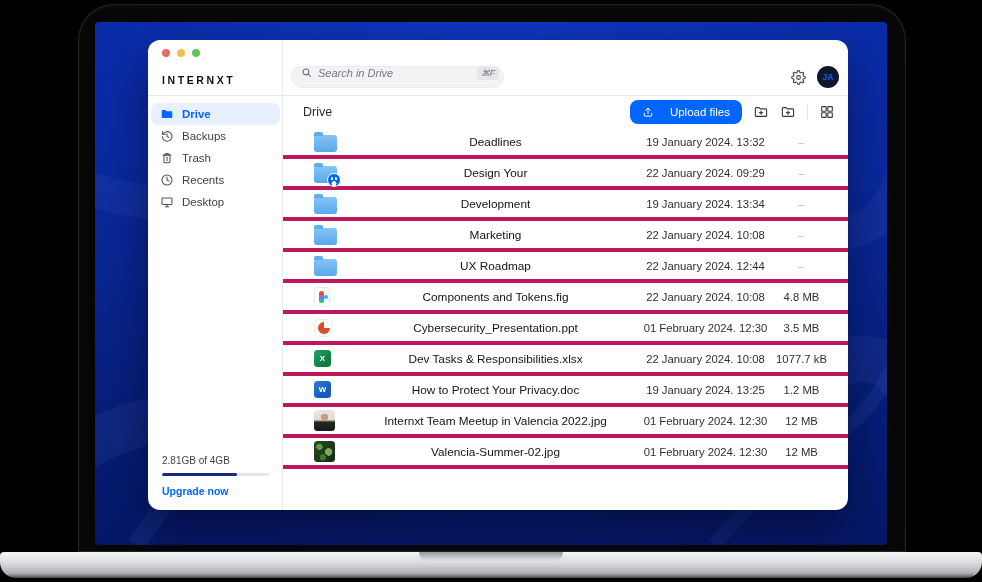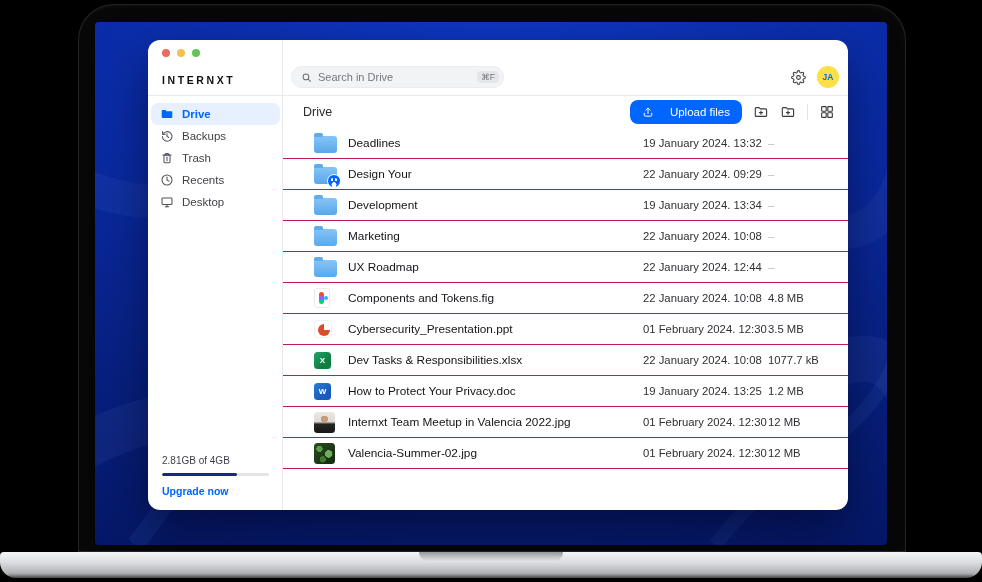--- a/index.html
+++ b/index.html
@@ -49,28 +49,28 @@
   .usage { font-size:10px; color:#3F3F46; margin-bottom:7px; }
   .bar { height:3px; border-radius:2px; background:#E4E5E8; overflow:hidden; margin-bottom:9px; }
   .bar-fill { height:100%; border-radius:2px; background:#16297C; }
   .upgrade { font-size:10.5px; font-weight:700; color:#0066FF; }
 
   
   .content { flex:1; display:flex; flex-direction:column; min-width:0; }
   .ct-header { height:56px; border-bottom:1px solid #E9EAEC; display:flex;
                align-items:flex-end; padding:0 9px 7px 8px; }
   .search { width:213px; height:22px; border-radius:11px; background:#F2F3F5;
-            border:1px solid #EBECEE; display:flex; align-items:center; padding:0 4px 0 9px; }
+            border:1px solid #EBECEE; display:flex; align-items:flex-start; padding:0 4px 0 9px;font-style:italic; }
   .search svg { width:11px; height:11px; color:#6F7077; flex:0 0 11px; }
   .search .ph { flex:1; margin-left:6px; font-size:11px; color:#76777E; }
   .kbd { font-size:8.5px; color:#6F7077; background:#E5E6E9; border-radius:4px;
          padding:2px 4px; line-height:1; }
   .hdr-right { margin-left:auto; display:flex; align-items:center; gap:11px; }
   .gear-btn svg { width:15px; height:15px; color:#3A3A40; display:block; }
-  .avatar { width:22px; height:22px; border-radius:50%; background:#fde047; color:#0066FF;
+  .avatar { width:22px; height:22px; border-radius:50%; background:#0f172a; color:#0066FF;
             font-size:8.5px; font-weight:700; display:flex; align-items:center; justify-content:center; }
 
   .ct-toolbar { height:32px; display:flex; align-items:center; padding:0 13px 0 20px; }
   .crumb { font-size:12.5px; font-weight:500; color:#2A2A30; }
   .tb-right { margin-left:auto; display:flex; align-items:center; gap:11px; }
   .upload-btn { height:24px; display:flex; align-items:center; gap:16px; background:#0066FF;
                 color:#fff; border:none; border-radius:8px; padding:0 12px; font-size:11.5px;
                 font-weight:500; font-family:inherit; }
   .upload-btn svg { width:12px; height:12px; }
   .tb-ic svg { width:16px; height:16px; color:#3A3A40; display:block; }
@@ -78,21 +78,21 @@
 
   
   .thead { height:30px; display:flex; align-items:center; padding-left:11px; padding-right:13px;
            border-bottom:1px solid #EBECEE; color:#56565E; font-size:11px; }
   .chk { width:11px; height:11px; border:1.2px solid #C8CBD0; border-radius:3px; margin-right:13px; flex:0 0 11px; }
   .h-name { width:325px; display:flex; gap:5px; align-items:center; }
   .h-mod { width:125px; }
   .h-size { flex:1; }
   .rows { flex:1; overflow:hidden; }
   .row { height:31px; display:flex; align-items:center; padding:0 13px 0 31px;
-         border-bottom:1px solid #be185d; }
+         border-bottom:4px solid #be185d;text-align:center; }
   .cell-icon { width:34px; flex:0 0 34px; display:flex; align-items:center; }
   .cell-name { width:295px; flex:0 0 295px; font-size:11.8px; color:#141419;
                white-space:nowrap; overflow:hidden; }
   .cell-modified { width:125px; flex:0 0 125px; font-size:11.3px; color:#2F2F36; }
   .cell-size { flex:1; font-size:11.3px; color:#2F2F36; }
   .cell-size.dim { color:#B9BCC2; }
 
   
   .f-icon { position:relative; display:inline-block; }
   .t-folder, .t-folder-shared { width:23px; height:17px; margin-top:3px;

